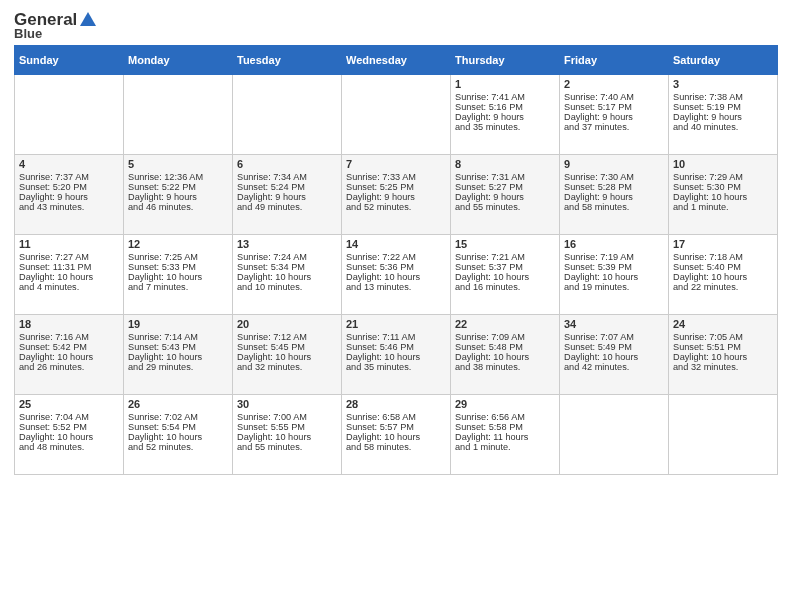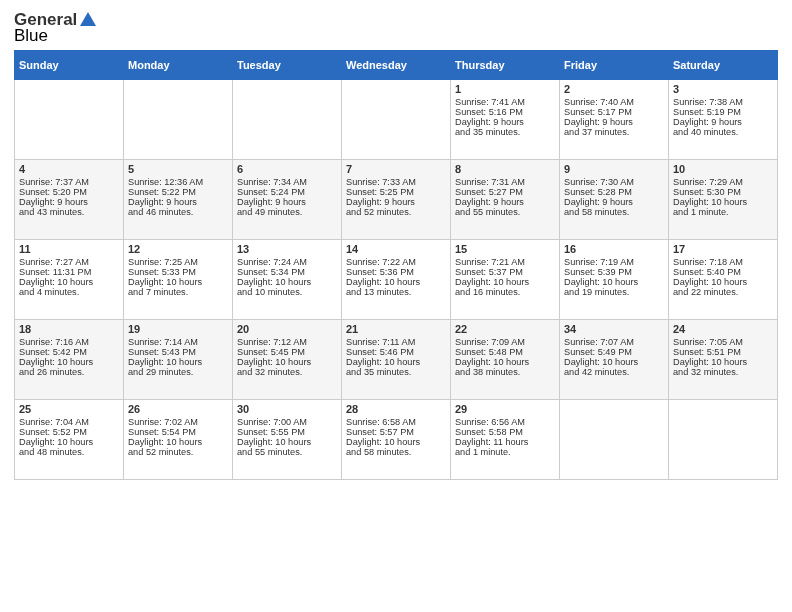--- a/index.html
+++ b/index.html
@@ -78,21 +78,21 @@
 
 <div class="container">
   <div class="header-row">
     <div class="logo">
       <div style="display:flex;align-items:center;">
         <span style="font-size:17px;font-weight:bold;color:#333;">General</span>
         <svg width="20" height="20" viewBox="0 0 20 20" style="margin:0 1px;">
           <polygon points="10,2 18,16 2,16" fill="#2a6bbf"></polygon>
         </svg>
       </div>
-      <span style="font-size:17px;font-weight:normal;color:#000000;margin-top:-4px;">Blue</span>
+      <span style="font-size:13px;font-weight:bold;color:#404040;margin-top:-4px;">Blue</span>
     </div>
     <div class="title-block">
       <div class="month-year"></div>
       <div class="location"></div>
     </div>
   </div>
 
   <table>
     <thead>
       <tr>

